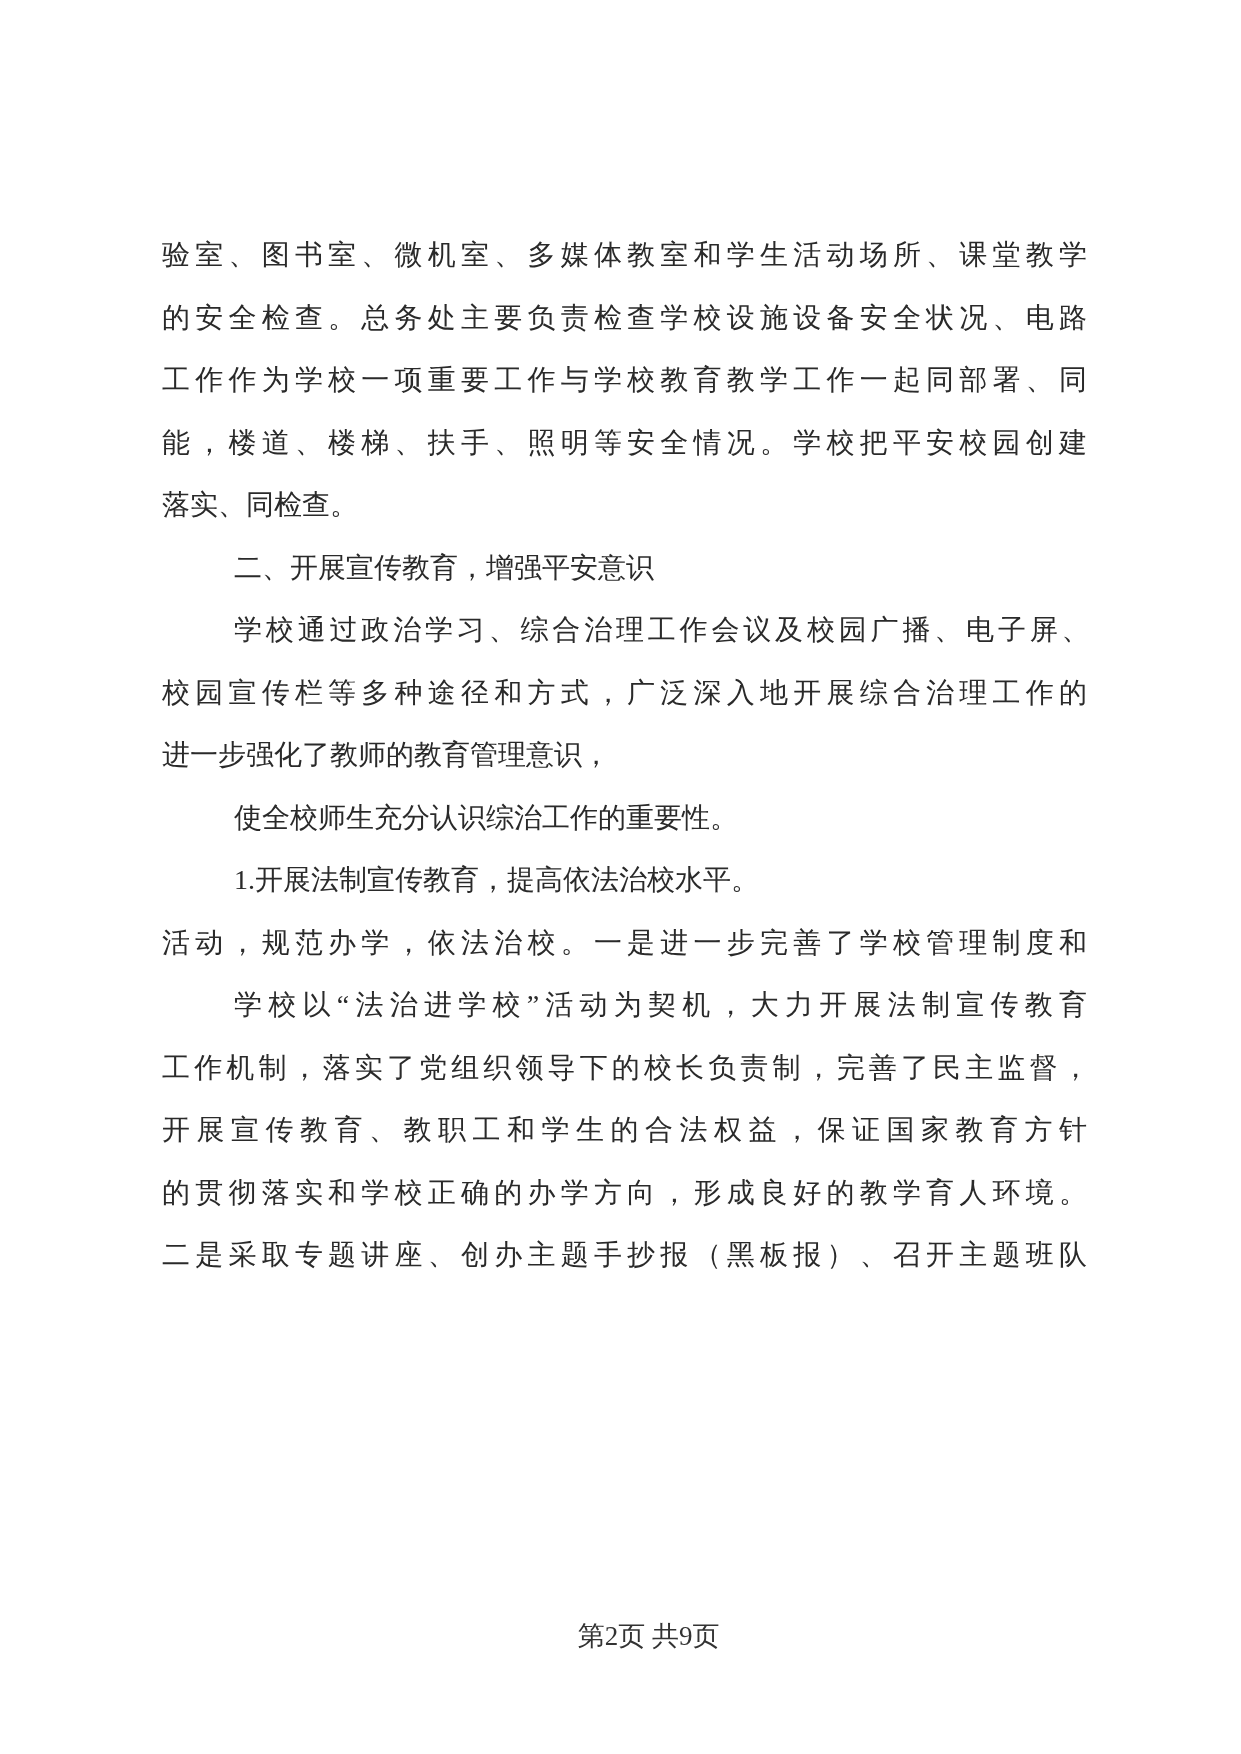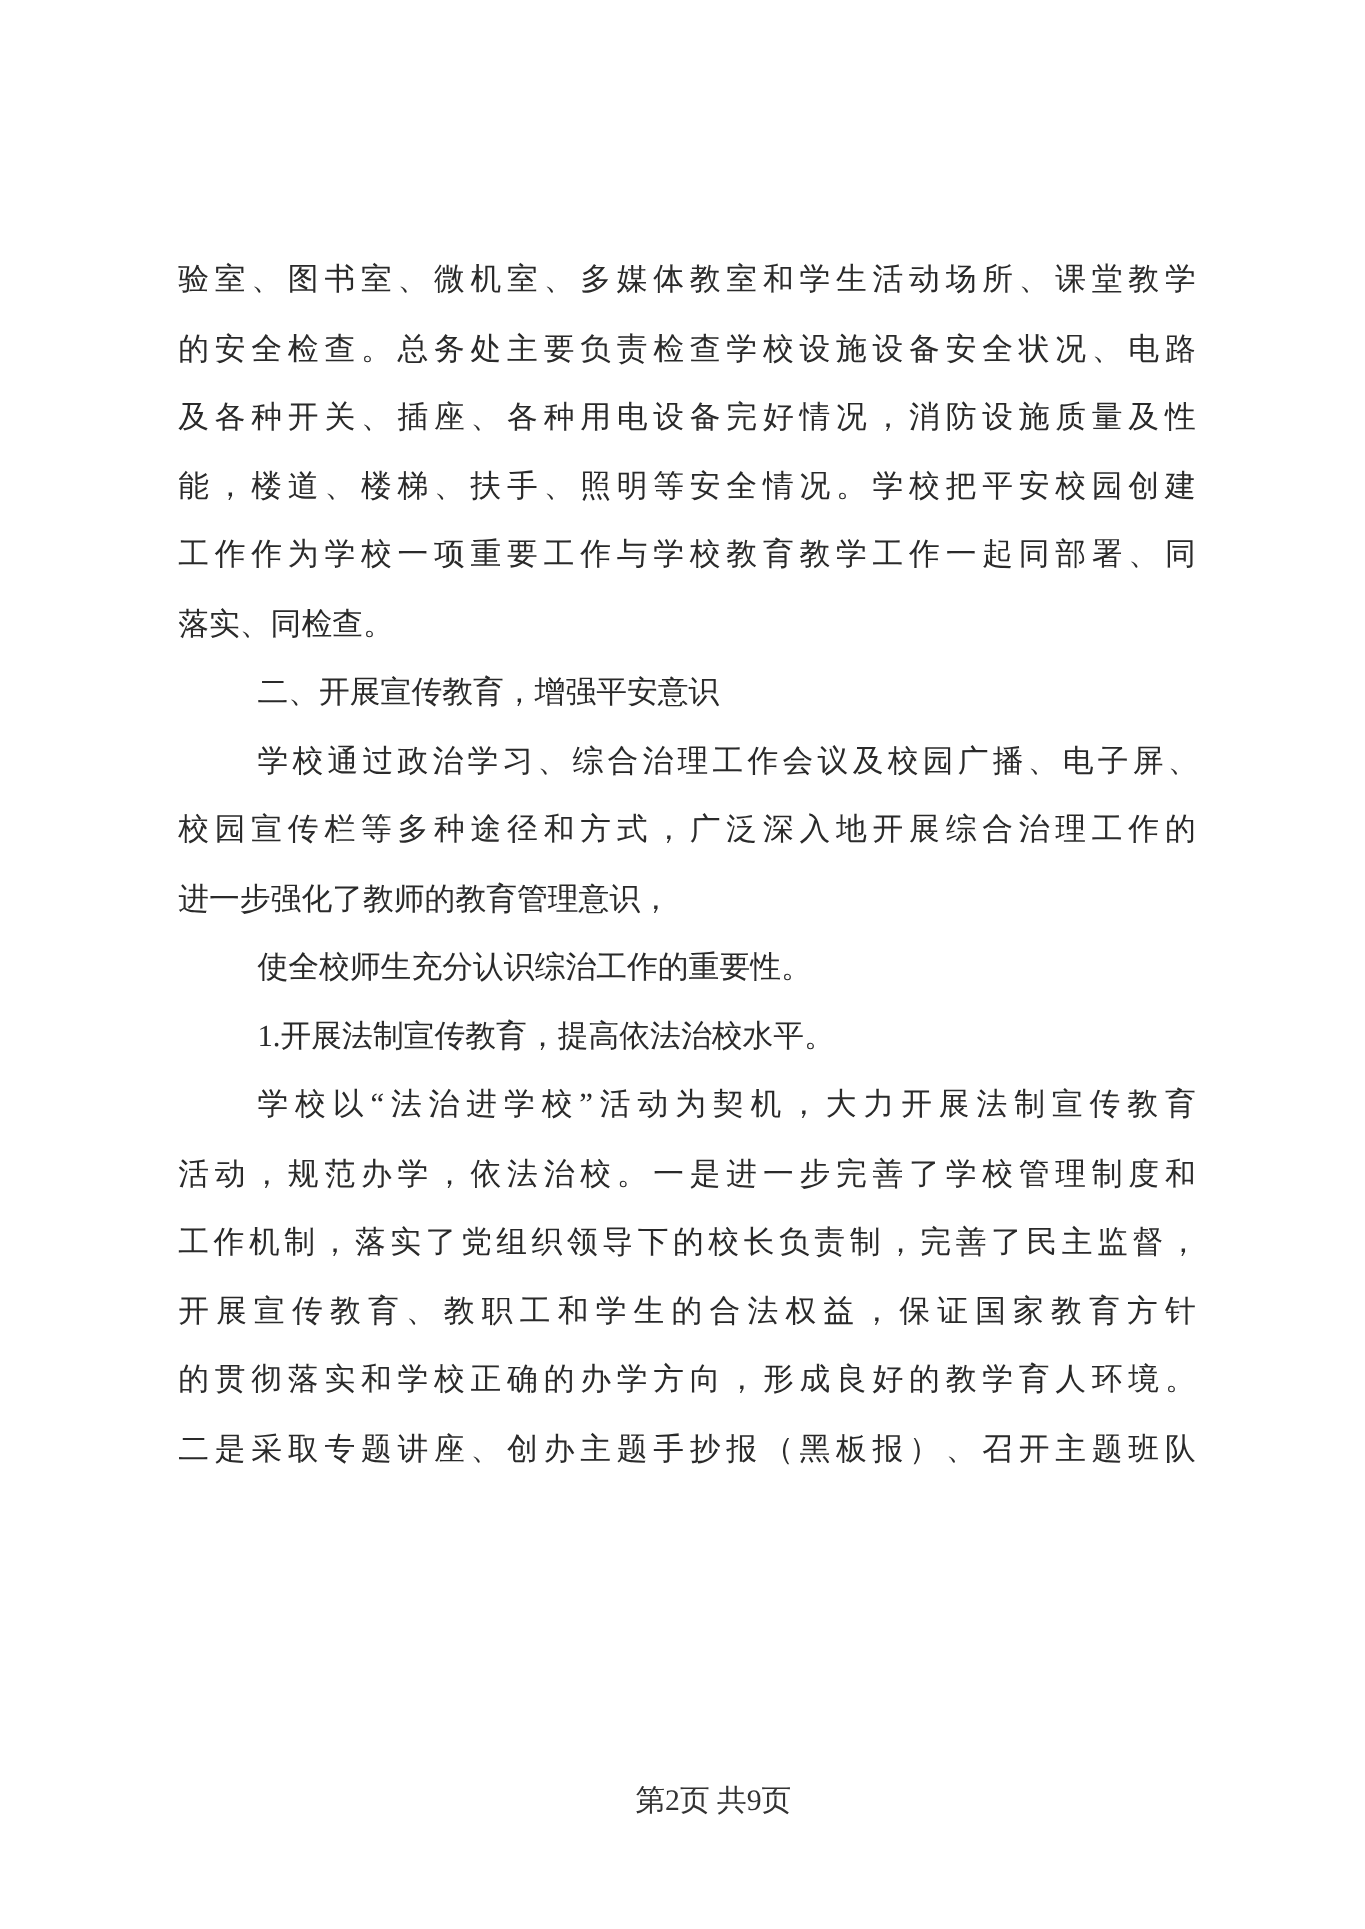--- a/index.html
+++ b/index.html
@@ -52,32 +52,31 @@
     transform: translateX(28px);
   }
 </style>
 </head>
 <body>
 
 <div class="page">
   <div class="body-text">
       <div class="line justify">验室、图书室、微机室、多媒体教室和学生活动场所、课堂教学</div>
       <div class="line justify">的安全检查。总务处主要负责检查学校设施设备安全状况、电路</div>
-      <div class="line justify">及各种开关、插座、各种用电设备完好情况，消防设施质量及性</div>
+      <div class="line justify">工作作为学校一项重要工作与学校教育教学工作一起同部署、同</div>
       <div class="line justify">能，楼道、楼梯、扶手、照明等安全情况。学校把平安校园创建</div>
-      <div class="line justify">工作作为学校一项重要工作与学校教育教学工作一起同部署、同</div>
       <div class="line">落实、同检查。</div>
       <div class="line indent">二、开展宣传教育，增强平安意识</div>
       <div class="line justify indent squeeze">学校通过政治学习、综合治理工作会议及校园广播、电子屏、</div>
       <div class="line justify">校园宣传栏等多种途径和方式，广泛深入地开展综合治理工作的</div>
       <div class="line">进一步强化了教师的教育管理意识，</div>
       <div class="line indent">使全校师生充分认识综治工作的重要性。</div>
       <div class="line indent">1.开展法制宣传教育，提高依法治校水平。</div>
+      <div class="line justify">活动，规范办学，依法治校。一是进一步完善了学校管理制度和</div>
       <div class="line justify indent">学校以“法治进学校”活动为契机，大力开展法制宣传教育</div>
-      <div class="line justify">活动，规范办学，依法治校。一是进一步完善了学校管理制度和</div>
       <div class="line justify squeeze">工作机制，落实了党组织领导下的校长负责制，完善了民主监督，</div>
       <div class="line justify">开展宣传教育、教职工和学生的合法权益，保证国家教育方针</div>
       <div class="line justify">的贯彻落实和学校正确的办学方向，形成良好的教学育人环境。</div>
       <div class="line justify">二是采取专题讲座、创办主题手抄报（黑板报）、召开主题班队</div>
     </div>
   <div class="footer">
     <span>第2页 共9页</span>
   </div>
 </div>
 

